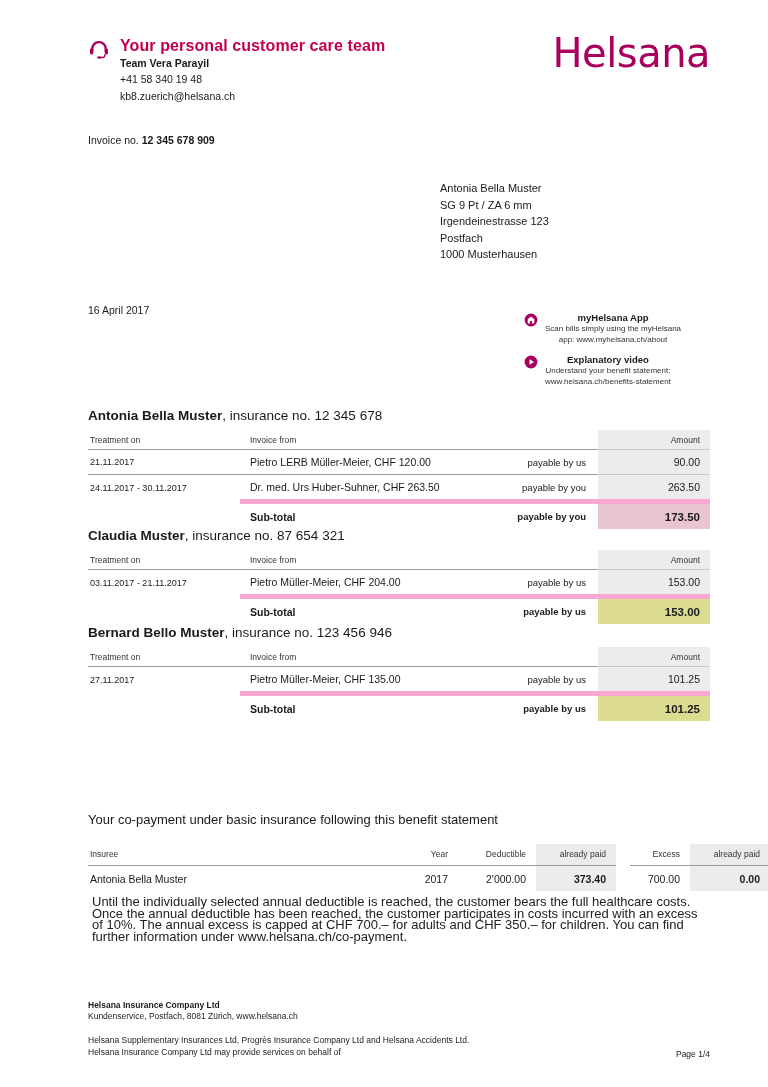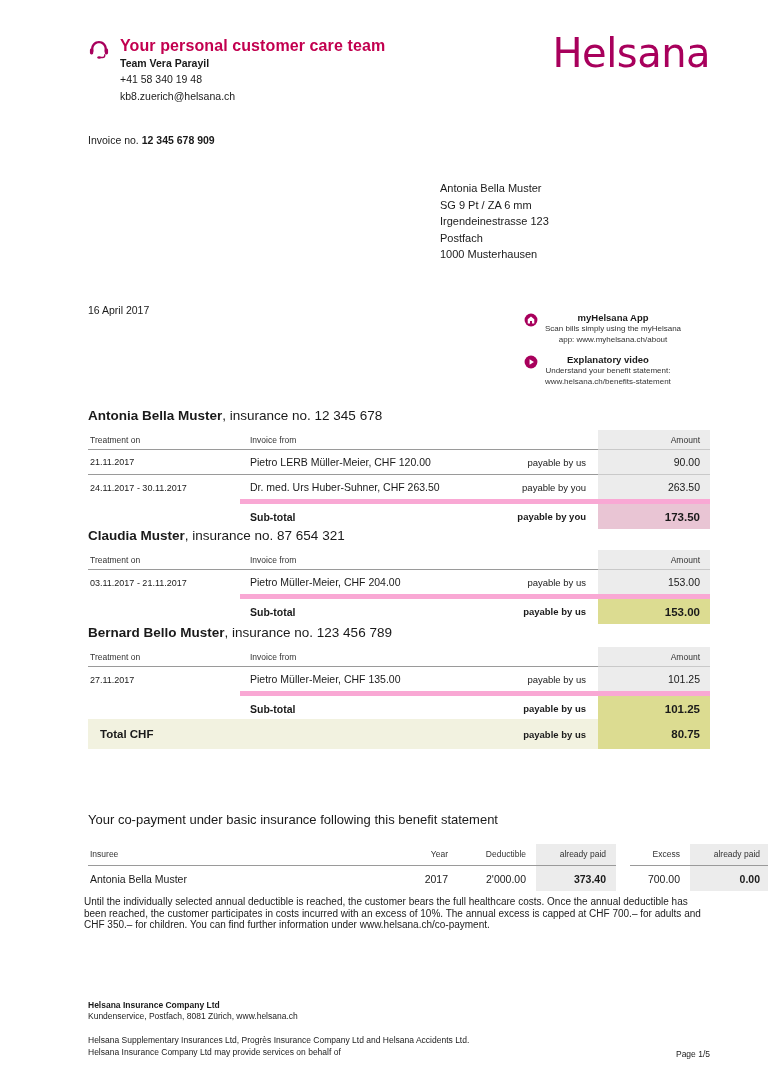--- a/index.html
+++ b/index.html
@@ -286,23 +286,23 @@
   .copay .crow .cp-paid2 {
     background: #ececec;
     text-align: right;
     padding-right: 10px;
     font-weight: bold;
     border-top: 1px solid #9a9a9a;
   }
 
   .copay-note {
     position: absolute;
-    left: 84px;
+    left: 92px;
     width: 620px;
-    font-size: 10px;
+    font-size: 13px;
     line-height: 11.5px;
     color: #222;
   }
 
   
   .footer {
     position: absolute;
     left: 88px;
     width: 622px;
   }
@@ -458,21 +458,21 @@
         <td class="c-desc">Sub-total</td>
         <td class="c-pay">payable by us</td>
         <td class="c-amt amt-us">153.00</td>
       </tr>
     </tbody>
       </table>
   </div>
 
   <div class="section" style="top:625px;">
     <div class="person-head">
-      <b>Bernard Bello Muster</b><span>, insurance no. 123 456 789</span>
+      <b>Bernard Bello Muster</b><span>, insurance no. 123 456 946</span>
     </div>
     <table class="benefits">
       <colgroup>
           <col class="col-date">
           <col class="col-desc">
           <col class="col-pay">
           <col class="col-amt">
         </colgroup>
       <tbody>
           <tr class="hdr">
@@ -490,37 +490,20 @@
       <tr class="subtotal">
         <td class="c-date"></td>
         <td class="c-desc">Sub-total</td>
         <td class="c-pay">payable by us</td>
         <td class="c-amt amt-us">101.25</td>
       </tr>
     </tbody>
       </table>
   </div>
 
-  <div class="total-wrap" style="top:719px;">
-    <table class="total">
-      <colgroup>
-          <col class="col-date">
-          <col class="col-desc">
-          <col class="col-pay">
-          <col class="col-amt">
-        </colgroup>
-      <tbody>
-          <tr>
-        <td class="t-label" colspan="2">Total CHF</td>
-        <td class="t-pay">payable by us</td>
-        <td class="t-amt">80.75</td>
-      </tr>
-    </tbody>
-      </table>
-  </div>
 
 
   <div class="copay-title" style="top:812px;">Your co-payment under basic insurance following this benefit statement</div>
 
   <div class="copay-wrap" style="top:844px;">
     <table class="copay">
       <colgroup>
         <col class="cp-name">
           <col class="cp-year">
           <col class="cp-ded">
@@ -554,16 +537,16 @@
 
   <div class="copay-note" style="top:896px;">Until the individually selected annual deductible is reached, the customer bears the full healthcare costs. Once the annual deductible has been reached, the customer participates in costs incurred with an excess of 10%. The annual excess is capped at CHF 700.– for adults and CHF 350.– for children. You can find further information under www.helsana.ch/co-payment.</div>
 
   <div class="footer" style="top:1000px;">
     <div class="footer-strong">Helsana Insurance Company Ltd</div>
     <div class="footer-line">Kundenservice, Postfach, 8081 Zürich, www.helsana.ch</div>
     <div class="footer-block2">
       <div class="footer-line">Helsana Supplementary Insurances Ltd, Progrès Insurance Company Ltd and Helsana Accidents Ltd.</div>
       <div class="footer-line">Helsana Insurance Company Ltd may provide services on behalf of</div>
     </div>
-    <div class="page-num">Page 1/5</div>
+    <div class="page-num">Page 1/4</div>
   </div>
 
 </div>
 
 </body></html>

